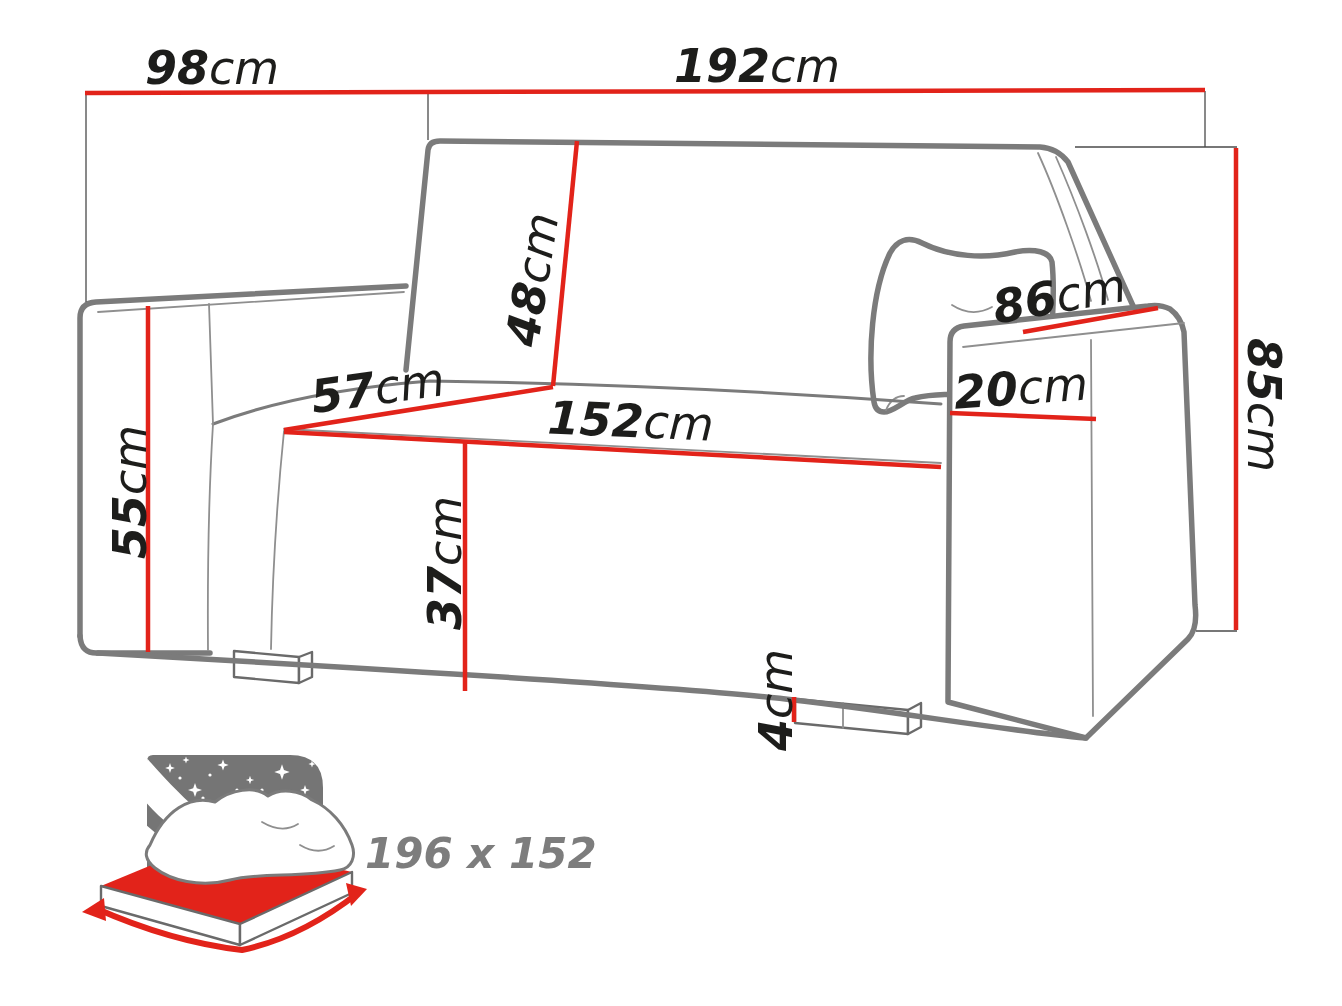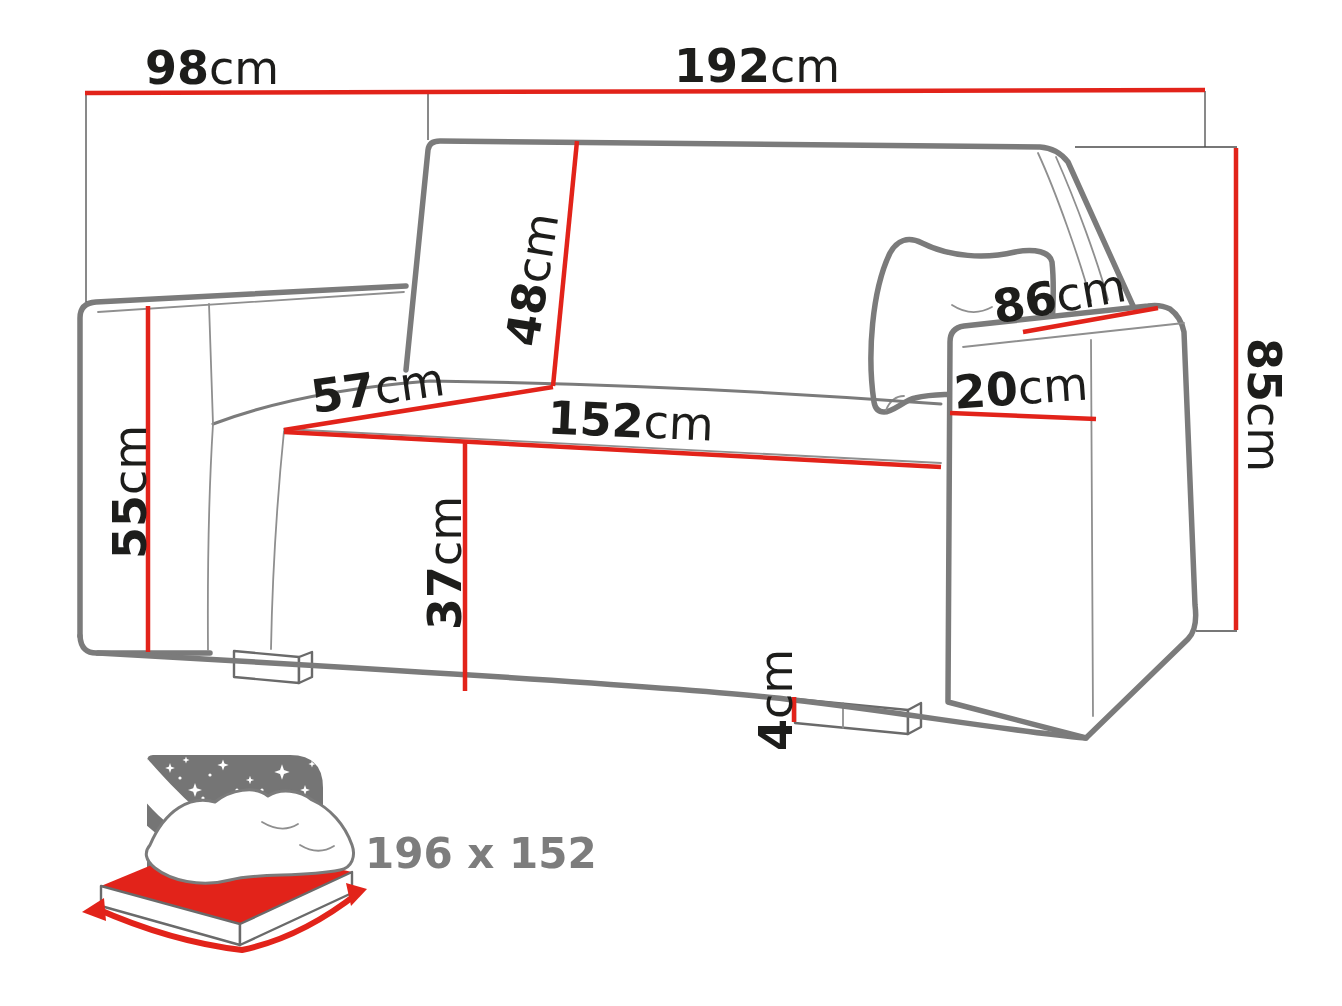--- a/index.html
+++ b/index.html
@@ -1,17 +1,17 @@
 <!DOCTYPE html>
 <html><head>
 <meta charset="utf-8">
 <style>
   html,body{margin:0;padding:0;background:#fff;}
   #stage{position:relative;width:1342px;height:1006px;background:#fff;overflow:hidden;
-         font-family:"DejaVu Sans",sans-serif;}
+         font-family:"DejaVu Sans",sans-serif;font-style:italic;}
   svg{display:block}
   .thick{stroke:#7b7b7b;stroke-width:5.5;fill:none;stroke-linecap:round;stroke-linejoin:round}
   .thickfill{stroke:#7b7b7b;stroke-width:5.5;fill:#ffffff;stroke-linecap:round;stroke-linejoin:round}
   .med{stroke:#7b7b7b;stroke-width:3;fill:none;stroke-linecap:round;stroke-linejoin:round}
   .thin{stroke:#8f8f8f;stroke-width:1.8;fill:none;stroke-linecap:round}
   .leg{stroke:#6a6a6a;stroke-width:2.4;fill:#ffffff;stroke-linejoin:round}
   .xline{stroke:#4a4a4a;stroke-width:1.3;fill:none}
   .redline{stroke:#e2231a;stroke-width:4.5;fill:none;stroke-linecap:butt}
   text.dim{font-family:"DejaVu Sans",sans-serif;font-size:46px;fill:#1d1d1b;text-anchor:middle}
   text.dim .num{font-weight:700}

